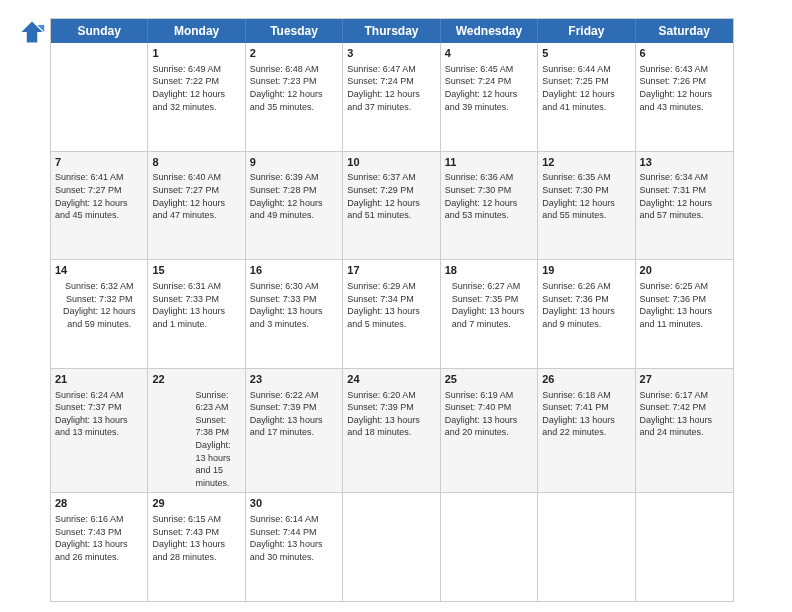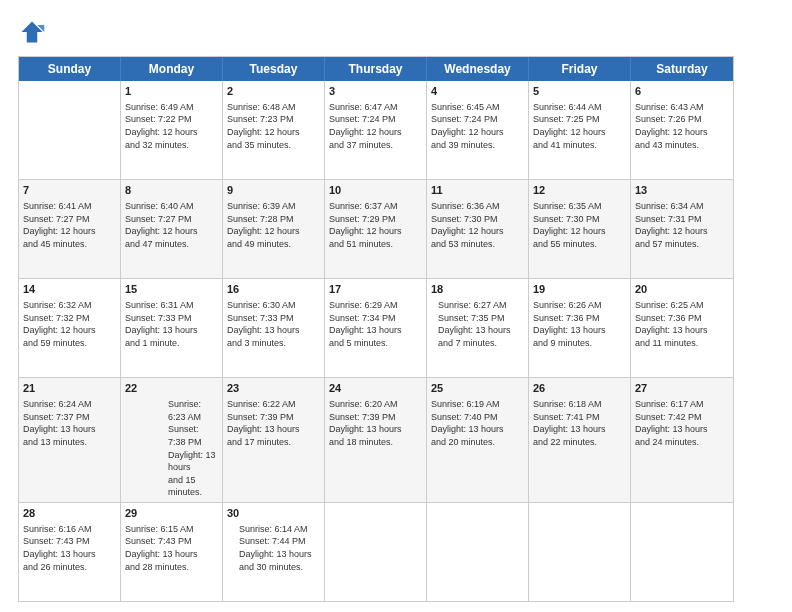--- a/index.html
+++ b/index.html
@@ -8,21 +8,21 @@
       height: 612px;
       font-family: Arial, sans-serif;
       background: #fff;
       overflow: hidden;
     }
     .page {
       width: 752px;
       height: 612px;
       padding: 18px 18px 10px 18px;
       display: flex;
-      flex-direction: column;
+      flex-direction: row;
     }
     .header {
       display: flex;
       justify-content: space-between;
       align-items: flex-start;
       margin-bottom: 10px;
     }
     .logo {
       display: flex;
       align-items: center;
@@ -237,21 +237,21 @@
             <span class="day-num">13</span>
             <div class="cell-info" style="white-space: pre-line;">Sunrise: 6:34 AM
 Sunset: 7:31 PM
 Daylight: 12 hours
 and 57 minutes.</div>
           </div>
         </div>
         <div class="cal-row">
           <div class="cal-cell">
             <span class="day-num">14</span>
-            <div class="cell-info" style="white-space: pre-line;">Sunrise: 6:32 AM
+            <div class="cell-info" style="white-space: pre-line; text-align: center;">Sunrise: 6:32 AM
 Sunset: 7:32 PM
 Daylight: 12 hours
 and 59 minutes.</div>
           </div>
           <div class="cal-cell">
             <span class="day-num">15</span>
             <div class="cell-info" style="white-space: pre-line;">Sunrise: 6:31 AM
 Sunset: 7:33 PM
 Daylight: 13 hours
 and 1 minute.</div>
@@ -353,21 +353,21 @@
           </div>
           <div class="cal-cell">
             <span class="day-num">29</span>
             <div class="cell-info" style="white-space: pre-line;">Sunrise: 6:15 AM
 Sunset: 7:43 PM
 Daylight: 13 hours
 and 28 minutes.</div>
           </div>
           <div class="cal-cell">
             <span class="day-num">30</span>
-            <div class="cell-info" style="white-space: pre-line; margin-left: 12px;">Sunrise: 6:14 AM
+            <div class="cell-info" style="white-space: pre-line;">Sunrise: 6:14 AM
 Sunset: 7:44 PM
 Daylight: 13 hours
 and 30 minutes.</div>
           </div>
           <div class="cal-cell empty"></div>
           <div class="cal-cell empty"></div>
           <div class="cal-cell empty"></div>
           <div class="cal-cell empty"></div>
         </div>
       </div>

